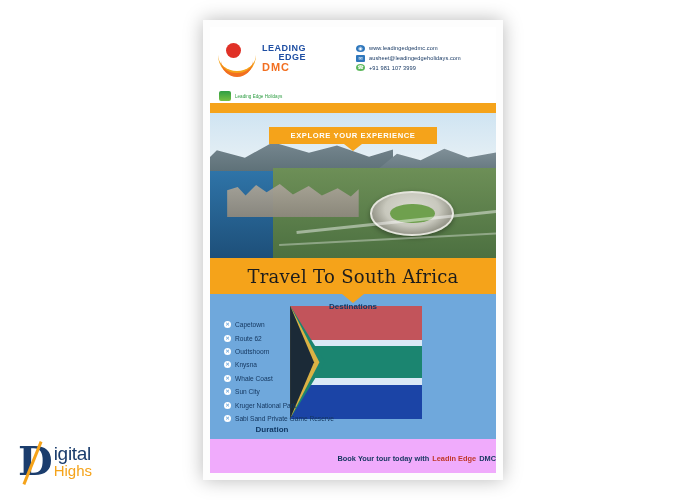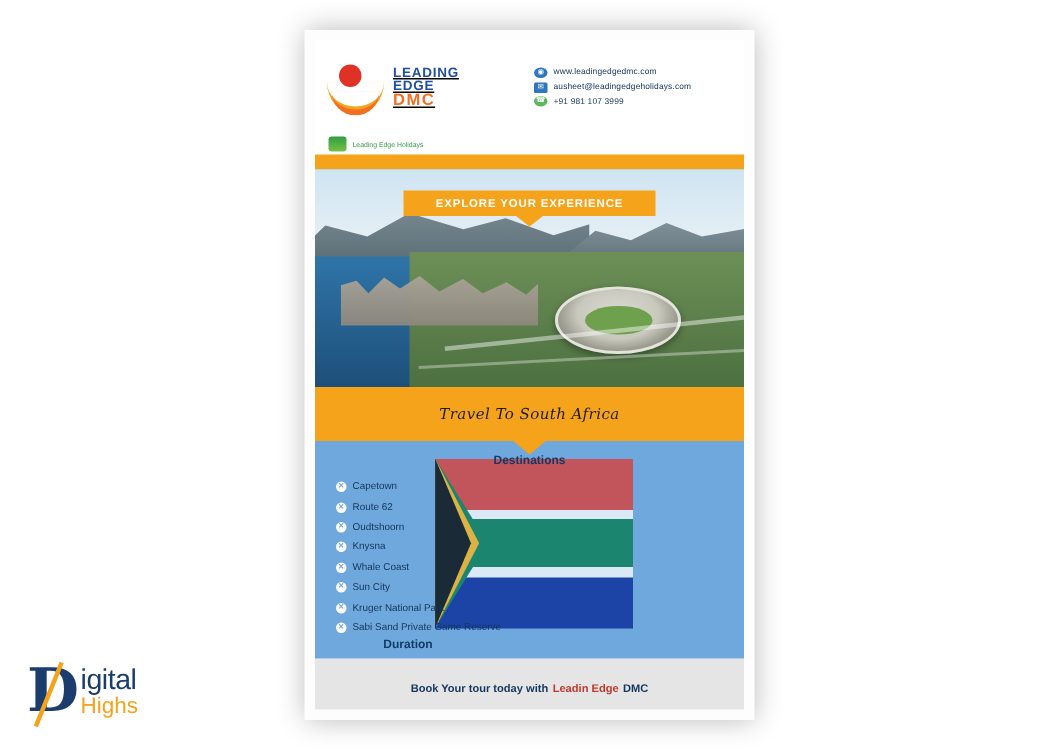--- a/index.html
+++ b/index.html
@@ -42,23 +42,23 @@
     background:#e03127;
   }
   .logo-swoosh{
     position:absolute;left:0;top:14px;width:38px;height:16px;
     border-bottom:5px solid #f5a31a;border-radius:0 0 50% 50%/0 0 100% 100%;
   }
   .logo-swoosh2{
     position:absolute;left:3px;top:20px;width:32px;height:12px;
     border-bottom:4px solid #f26f21;border-radius:0 0 50% 50%/0 0 100% 100%;
   }
-  .logo-text{line-height:1;text-decoration:underline;}
+  .logo-text{line-height:1;}
   .logo-text .l1{font-size:9px;font-weight:bold;color:#1f4fa3;letter-spacing:.5px;}
-  .logo-text .l2{font-size:9px;font-weight:bold;color:#1f4fa3;letter-spacing:.5px;}
+  .logo-text .l2{font-size:9px;font-weight:bold;color:#1f4fa3;letter-spacing:.5px;text-align:right;}
   .logo-text .l3{font-size:11px;font-weight:bold;color:#f26f21;letter-spacing:1px;}
   .contact{
     flex:1;padding-left:6px;font-size:5.4px;color:#1b3a6b;
   }
   .contact-row{display:flex;align-items:center;margin:2.6px 0;}
   .c-ico{
     width:9px;height:7px;margin-right:4px;flex:0 0 auto;
     display:flex;align-items:center;justify-content:center;
     border-radius:1px;color:#fff;font-size:5px;line-height:1;
   }
@@ -142,21 +142,21 @@
     width:0;height:0;border-left:9px solid transparent;border-right:9px solid transparent;
     border-top:7px solid #f5a31a;
   }
   
   .title-band{
     height:36px;background:#f5a31a;display:flex;align-items:center;justify-content:center;
     position:relative;
   }
   .title-band span{
     font-family:"DejaVu Serif", serif;
-    font-style:italic;font-size:10px;color:#1c1c1c;letter-spacing:.3px;
+    font-size:18px;color:#1c1c1c;letter-spacing:.3px;
   }
   
   .body-blue{
     position:relative;height:145px;background:#6fa8dc;overflow:hidden;
   }
   .flag{
     position:absolute;left:28%;top:8%;width:46%;height:78%;opacity:.75;
   }
   .flag .red{position:absolute;left:0;top:0;width:100%;height:34%;background:#de3831;}
   .flag .blue{position:absolute;left:0;bottom:0;width:100%;height:34%;background:#002395;}
@@ -199,21 +199,21 @@
   .dur-row{
     height:13.4px;font-size:6.6px;color:#14365e;text-align:center;line-height:13.4px;
   }
   .blue-notch{
     position:absolute;left:50%;top:0;transform:translateX(-50%);
     width:0;height:0;border-left:11px solid transparent;border-right:11px solid transparent;
     border-top:9px solid #f5a31a;z-index:3;
   }
   
   .footer{
-    height:38px;background:#e5e5e5;display:flex;align-items:center;justify-content:center;
+    height:38px;background:#f0abfc;display:flex;align-items:center;justify-content:flex-end;
     font-size:7.4px;font-weight:bold;color:#14365e;
   }
   .footer .brand{color:#c0392b;margin:0 3px;}
   .footer .dmc{color:#14365e;}
   
   .watermark{
     position:absolute;left:18px;bottom:22px;display:flex;align-items:flex-end;
   }
   .wm-d{
     font-family:"DejaVu Serif", serif;

